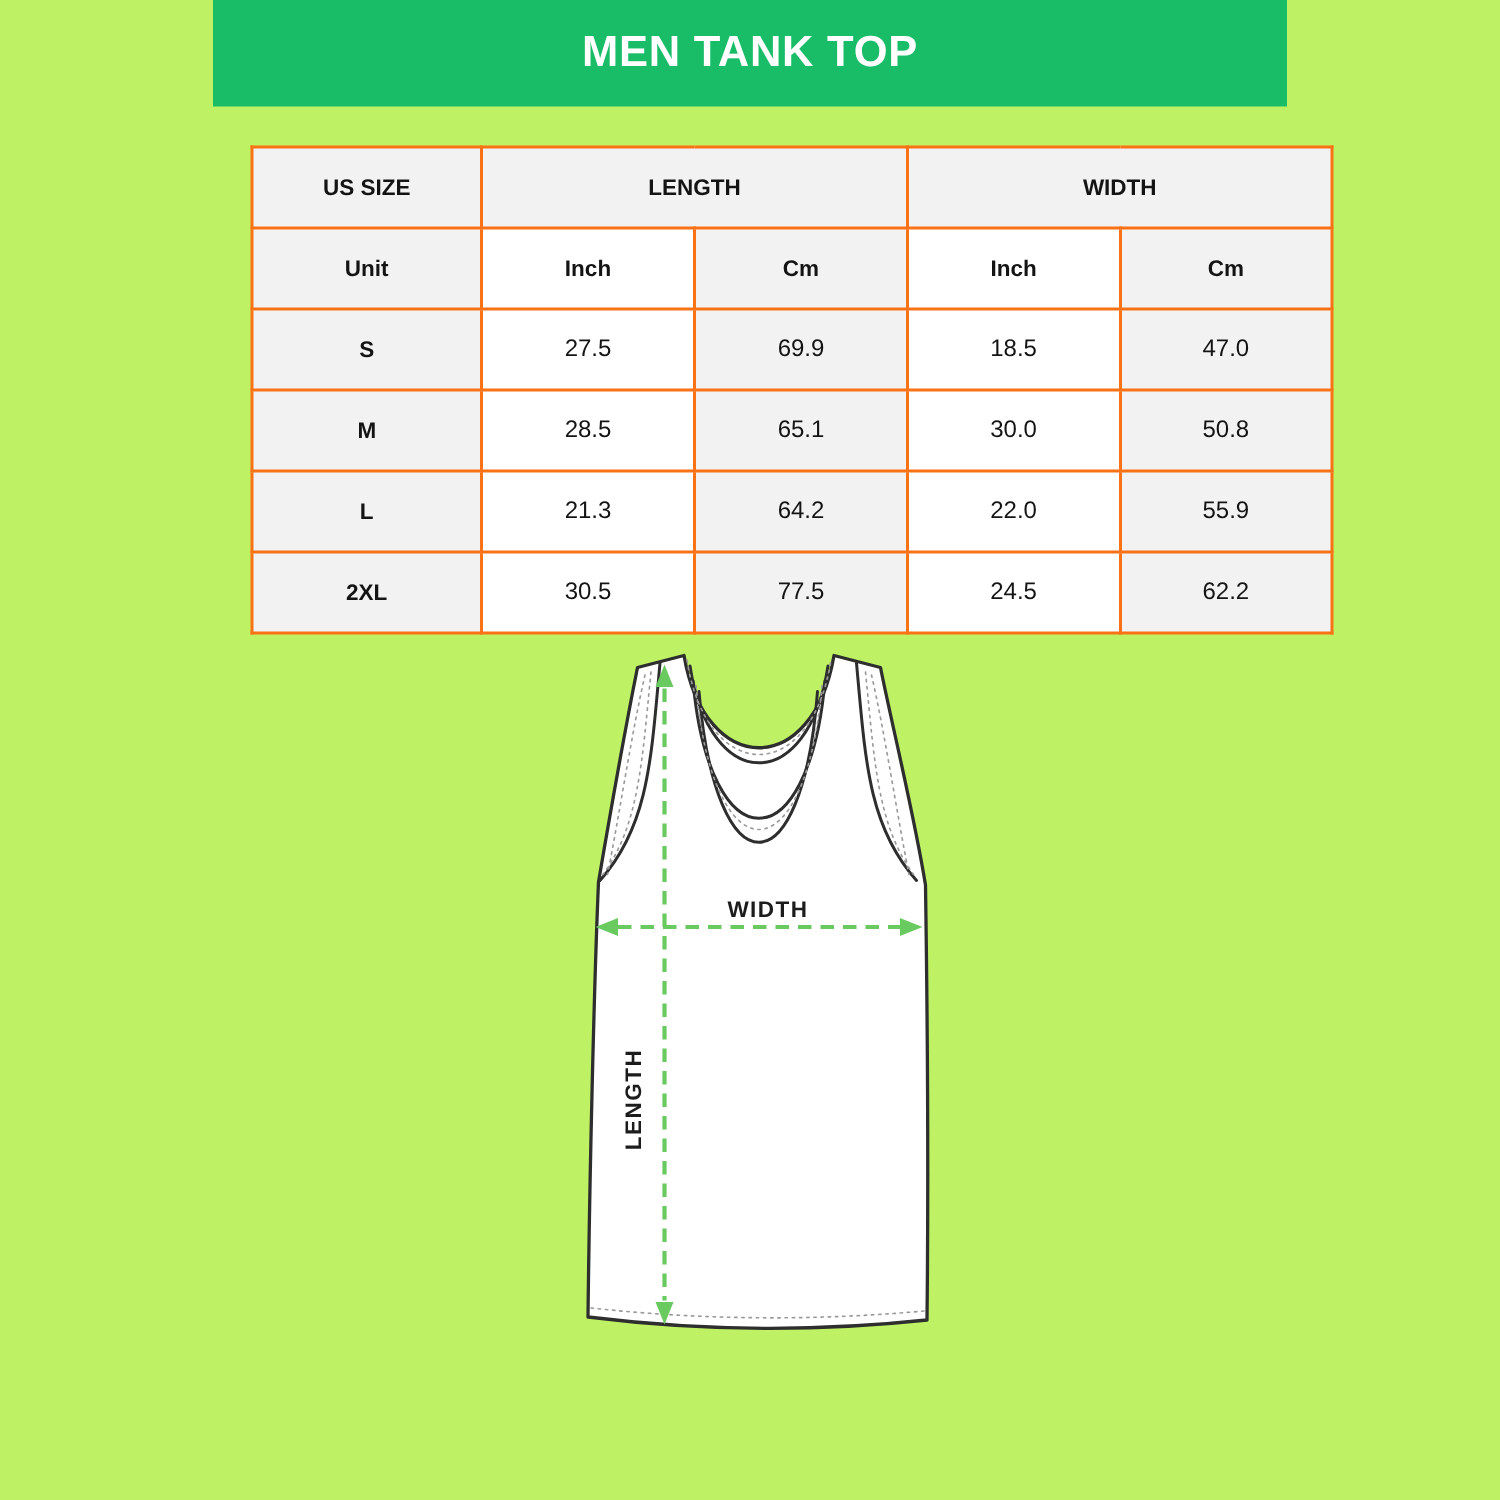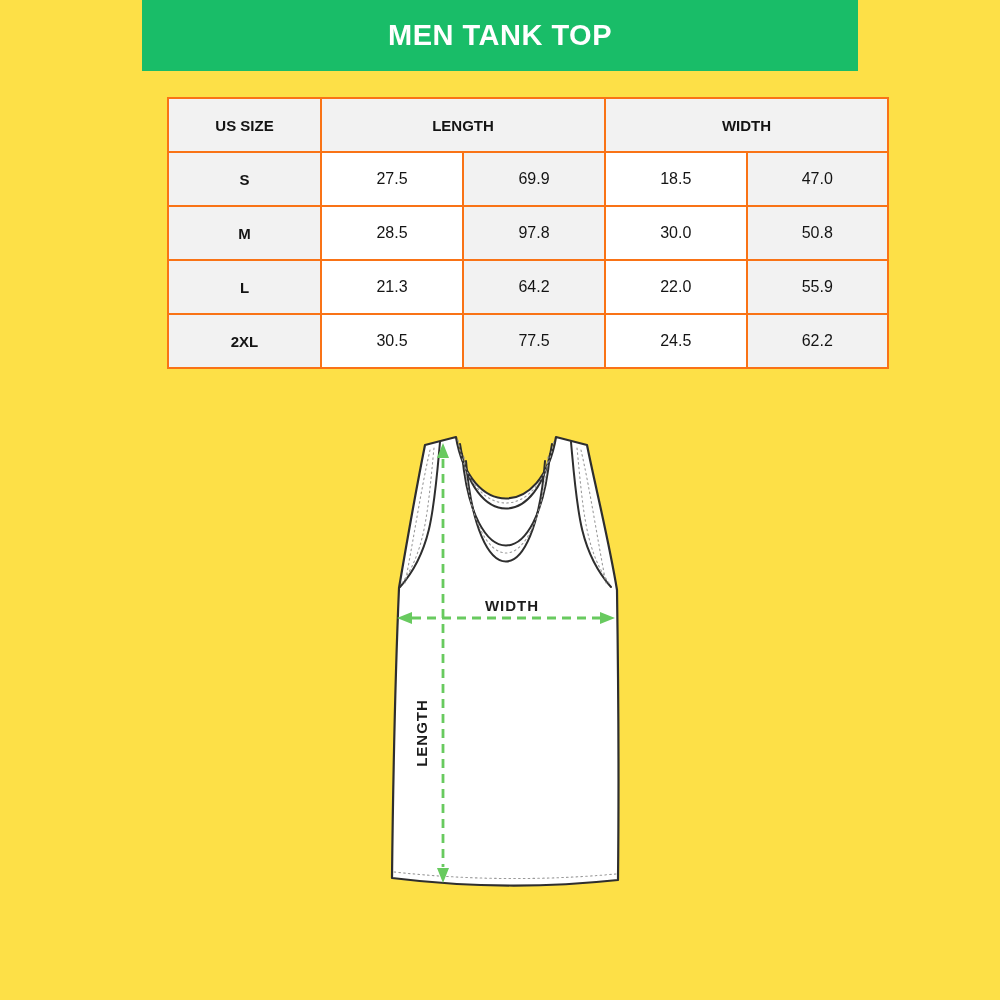--- a/index.html
+++ b/index.html
@@ -1,16 +1,16 @@
 <!DOCTYPE html>
 <html><head>
 <meta charset="utf-8">
 <style>
   html,body{margin:0;padding:0;background:#ffffff;}
-  .page{position:relative;width:1000px;height:1000px;background:#fde047;overflow:hidden;
+  .page{position:relative;width:1000px;height:1000px;background:#bef264;overflow:hidden;
         font-family:"Liberation Sans",sans-serif;}
 
   
   .banner{position:absolute;left:142px;top:0;width:716px;height:71px;background:#19bd68;
           display:flex;align-items:center;justify-content:center;}
   .banner h1{margin:0;color:#ffffff;font-size:29px;font-weight:bold;letter-spacing:0.5px;}
 
   
   table.size-table{position:absolute;left:167px;top:97px;width:666px;border-collapse:collapse;
                    table-layout:fixed;}
@@ -45,30 +45,37 @@
   </div>
 
   <table class="size-table">
     <tbody>
         <tr>
       <th class="cell-gray" style="width:135px">US SIZE</th>
       <th class="cell-gray" colspan="2" style="width:266px">LENGTH</th>
       <th class="cell-gray" colspan="2" style="width:265px">WIDTH</th>
     </tr>
     <tr>
+      <th class="cell-gray">Unit</th>
+      <th class="cell-white">Inch</th>
+      <th class="cell-gray">Cm</th>
+      <th class="cell-white">Inch</th>
+      <th class="cell-gray">Cm</th>
+    </tr>
+    <tr>
       <th class="cell-gray">S</th>
       <td class="cell-white">27.5</td>
       <td class="cell-gray">69.9</td>
       <td class="cell-white">18.5</td>
       <td class="cell-gray">47.0</td>
     </tr>
     <tr>
       <th class="cell-gray">M</th>
       <td class="cell-white">28.5</td>
-      <td class="cell-gray">97.8</td>
+      <td class="cell-gray">65.1</td>
       <td class="cell-white">30.0</td>
       <td class="cell-gray">50.8</td>
     </tr>
     <tr>
       <th class="cell-gray">L</th>
       <td class="cell-white">21.3</td>
       <td class="cell-gray">64.2</td>
       <td class="cell-white">22.0</td>
       <td class="cell-gray">55.9</td>
     </tr>

